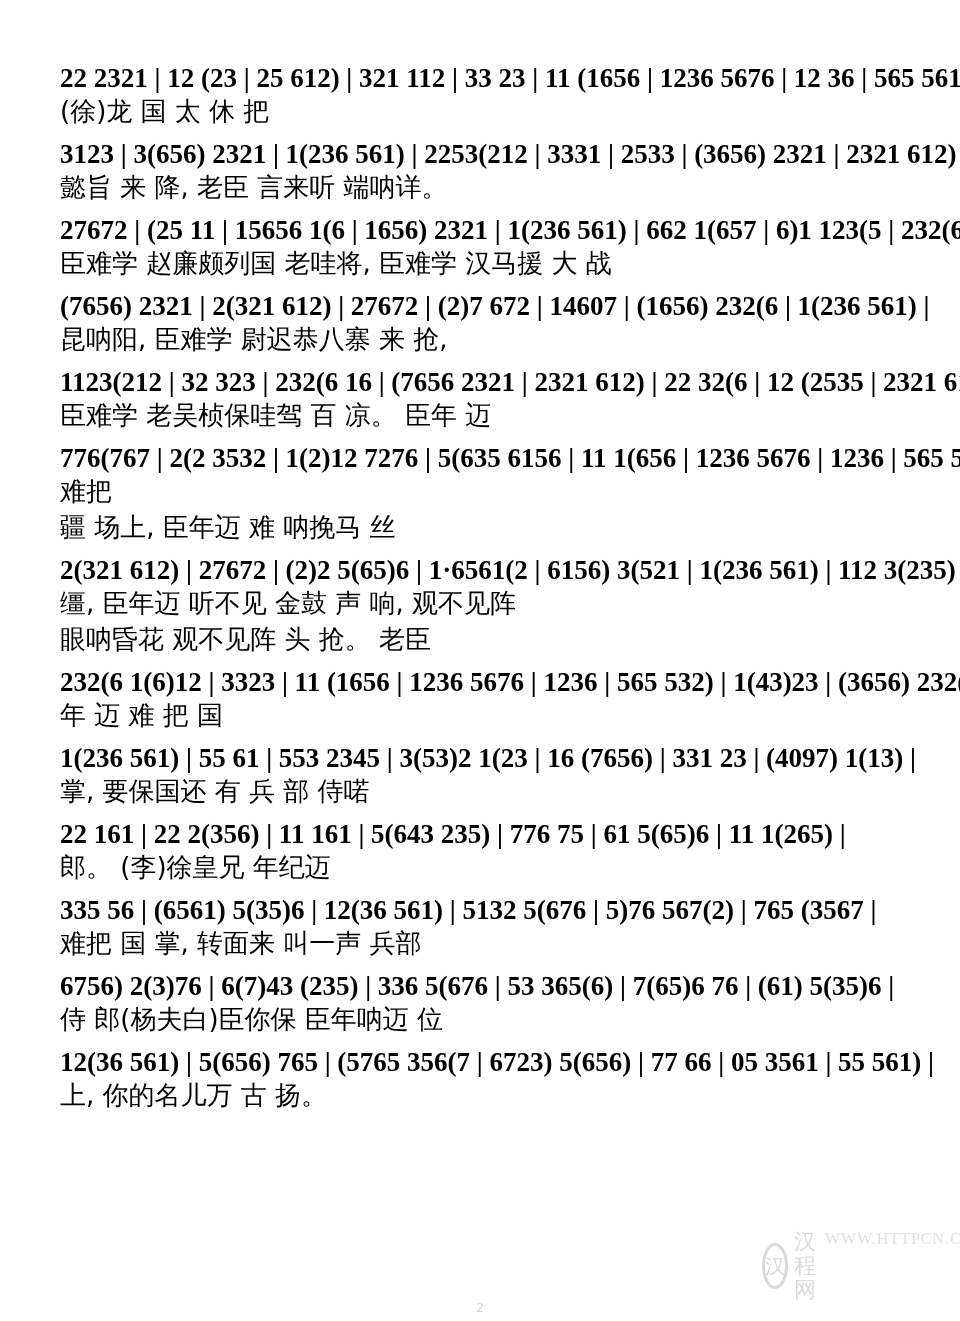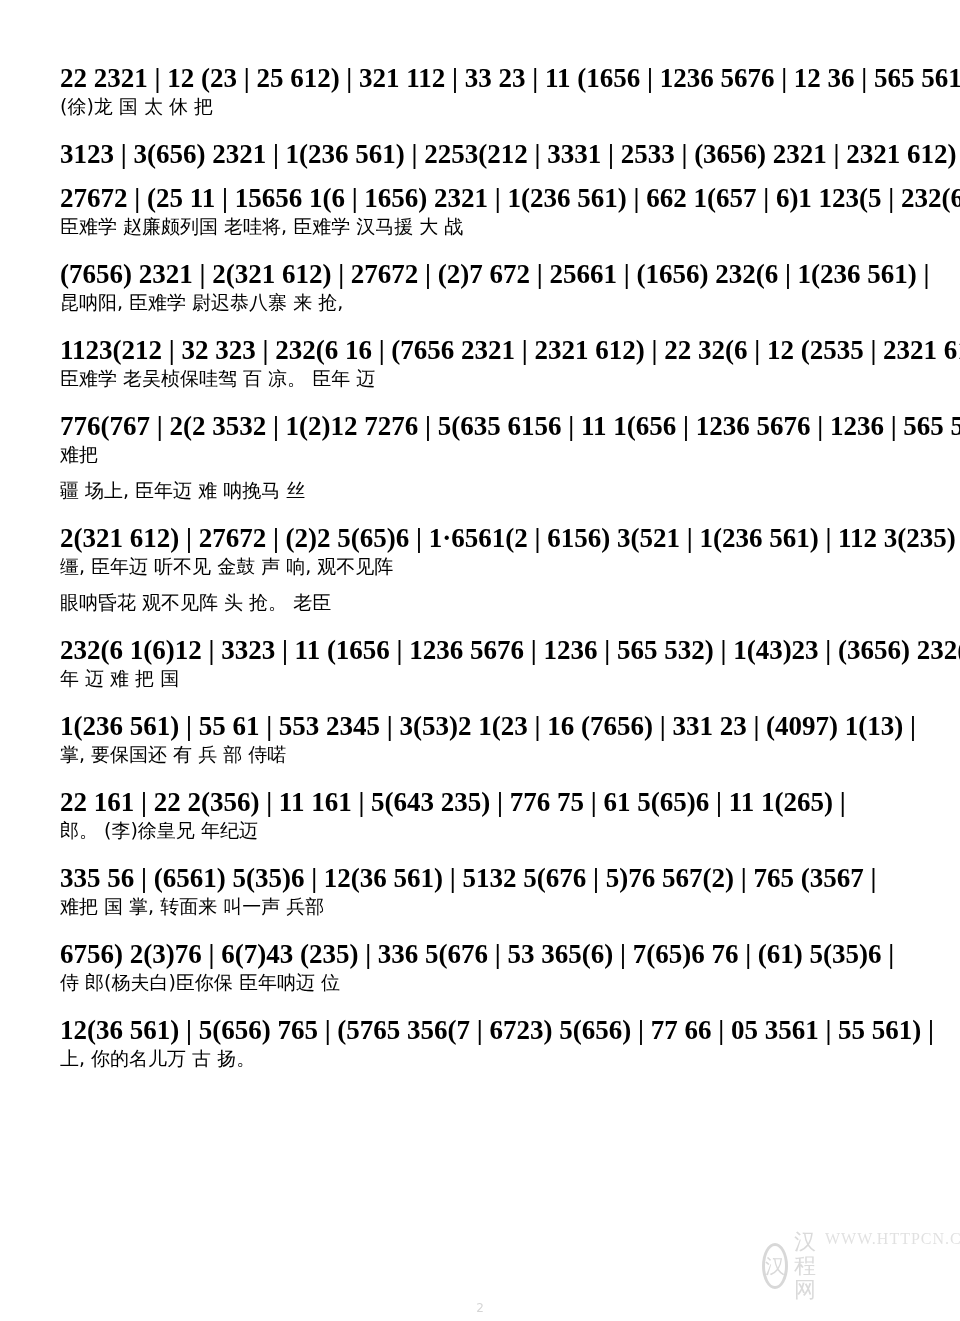--- a/index.html
+++ b/index.html
@@ -30,21 +30,21 @@
     font-size: 27px;
     font-weight: bold;
     letter-spacing: 0px;
     height: 40px;
     padding-left: 60px;
   }
   .lyric-line {
     display: flex;
     white-space: nowrap;
     font-family: "DejaVu Sans", sans-serif;
-    font-size: 19px;
+    font-size: 26px;
     height: 32px;
     padding-left: 60px;
     align-items: flex-start;
   }
   .watermark {
     position: absolute;
     right: 18px;
     bottom: 28px;
     width: 180px;
     height: 54px;
@@ -105,29 +105,30 @@
 
   <div class="content">
 
     <div class="sys-wrap">
       <div class="notation-line">22 2321 | 12 (23 | 25 612) | 321 112 | 33 23 | 11 (1656 | 1236 5676 | 12 36 | 565 561) |</div>
       <div class="lyric-line">(徐)龙 国  太      休 把</div>
     </div>
 
     <div class="sys-wrap">
       <div class="notation-line">3123 | 3(656) 2321 | 1(236 561) | 2253(212 | 3331 | 2533 | (3656) 2321 | 2321 612) |</div>
+      <div class="lyric-line">懿旨  来 降,   老臣   言来听    端呐详。</div>
     </div>
 
     <div class="sys-wrap">
       <div class="notation-line">27672 | (25 11 | 15656 1(6 | 1656) 2321 | 1(236 561) | 662 1(657 | 6)1 123(5 | 232(6 16 |</div>
       <div class="lyric-line">臣难学 赵廉颇列国     老哇将,  臣难学   汉马援 大 战</div>
     </div>
 
     <div class="sys-wrap">
-      <div class="notation-line">(7656) 2321 | 2(321 612) | 27672 | (2)7 672 | 25661 | (1656) 232(6 | 1(236 561) |</div>
+      <div class="notation-line">(7656) 2321 | 2(321 612) | 27672 | (2)7 672 | 14607 | (1656) 232(6 | 1(236 561) |</div>
       <div class="lyric-line">昆呐阳,     臣难学  尉迟恭八寨    来  抢,</div>
     </div>
 
     <div class="sys-wrap">
       <div class="notation-line">1123(212 | 32 323 | 232(6 16 | (7656 2321 | 2321 612) | 22 32(6 | 12 (2535 | 2321 612) |</div>
       <div class="lyric-line">臣难学  老吴桢保哇驾    百  凉。   臣年  迈</div>
     </div>
 
     <div class="sys-wrap">
       <div class="notation-line">776(767 | 2(2 3532 | 1(2)12 7276 | 5(635 6156 | 11 1(656 | 1236 5676 | 1236 | 565 561) |</div>

